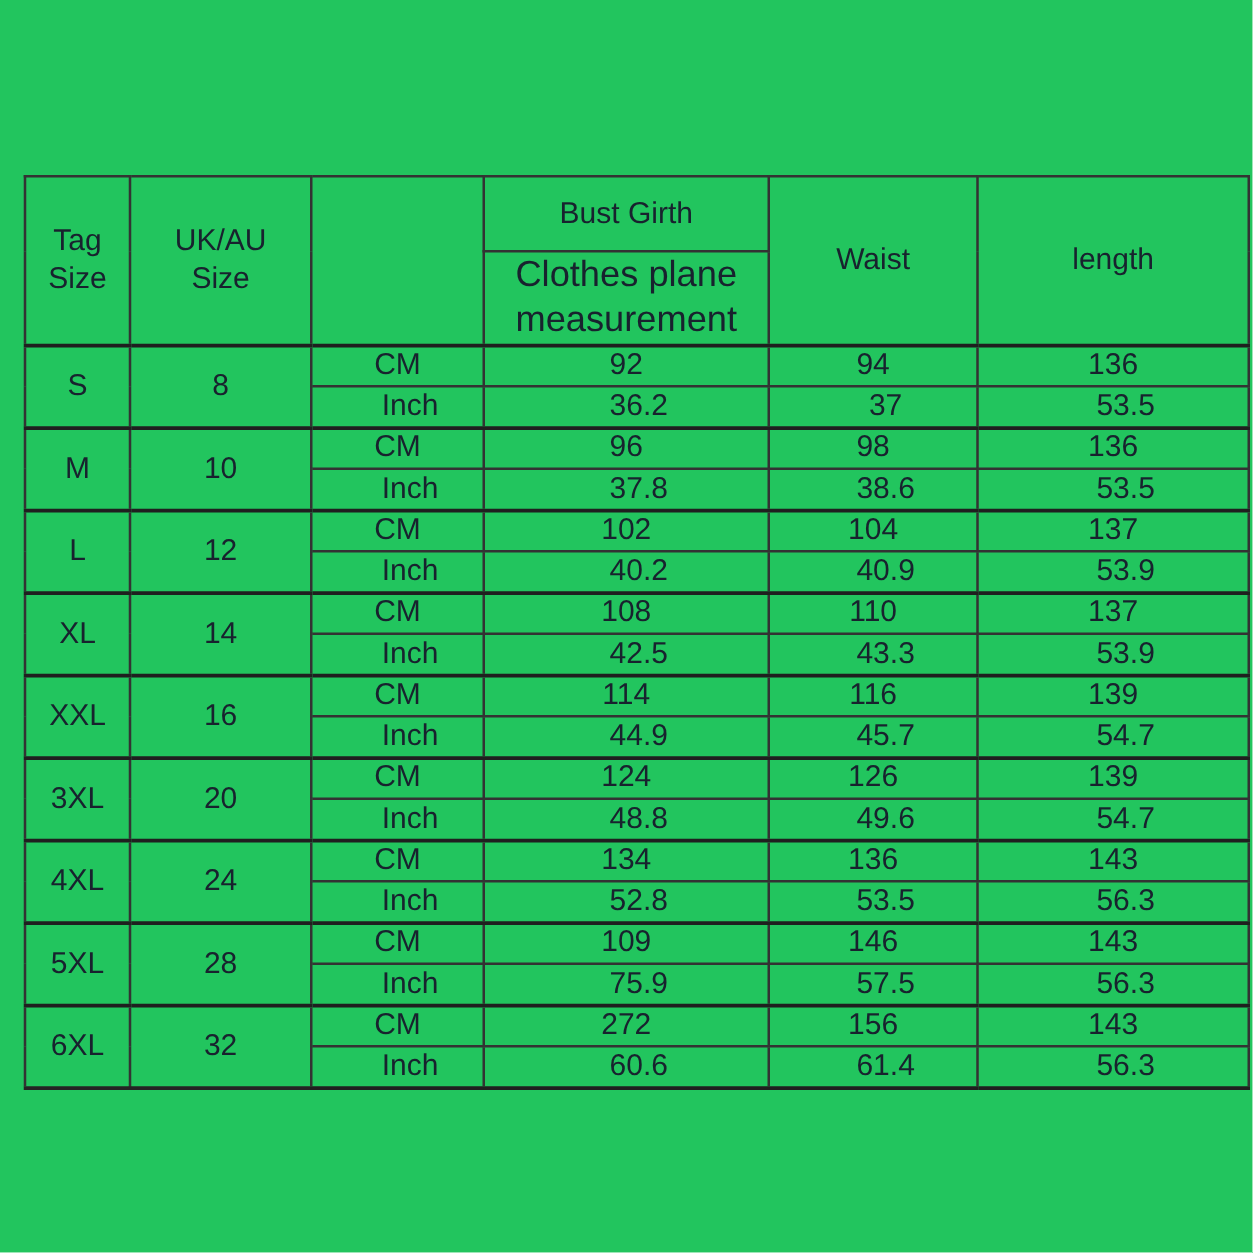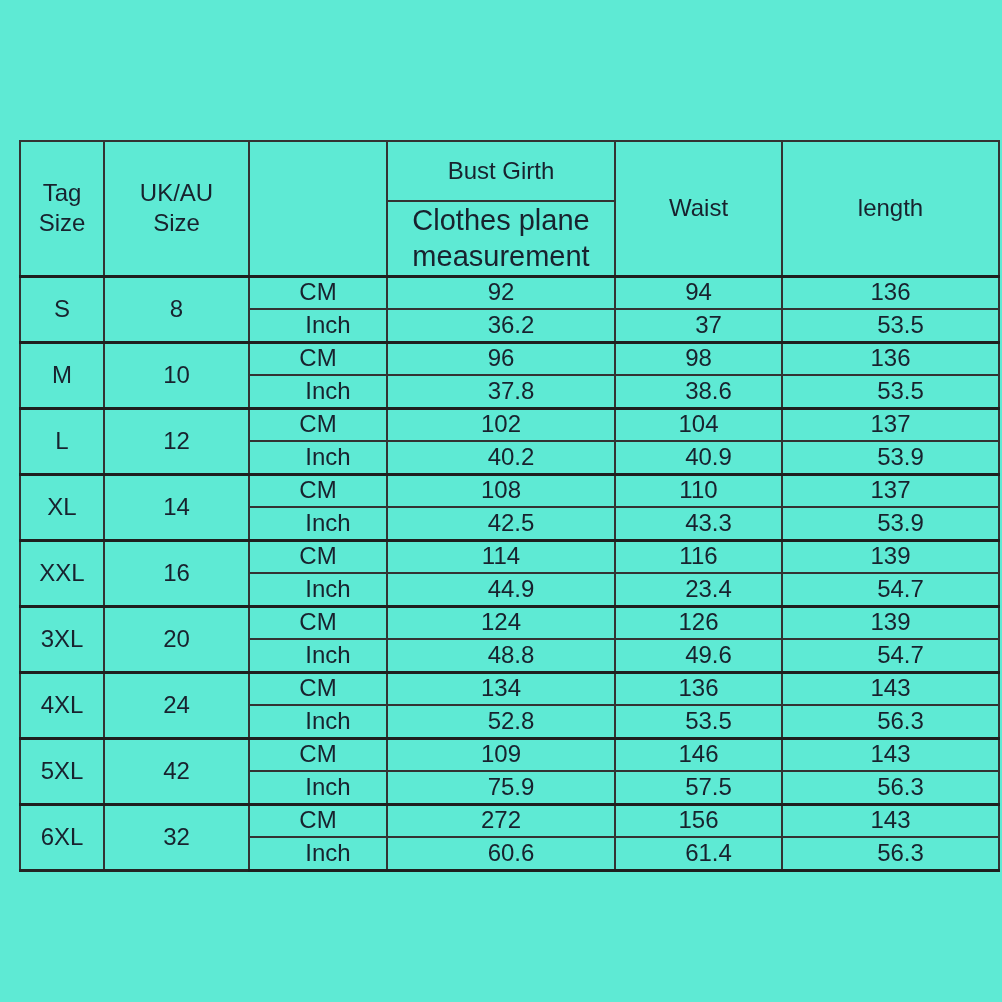--- a/index.html
+++ b/index.html
@@ -4,21 +4,21 @@
 <style>
   html, body {
     margin: 0;
     padding: 0;
     background: #ffffff;
   }
   .canvas {
     position: relative;
     width: 1002px;
     height: 1002px;
-    background: #5eead4;
+    background: #22c55e;
     font-family: "Liberation Sans", sans-serif;
     color: #18222e;
   }
   table.size-chart {
     position: absolute;
     left: 19px;
     top: 140px;
     width: 979px;
     border-collapse: collapse;
     table-layout: fixed;
@@ -152,21 +152,21 @@
           <td rowspan="2">XXL</td>
           <td rowspan="2">16</td>
           <td>CM</td>
           <td>114</td>
           <td>116</td>
           <td>139</td>
         </tr>
         <tr class="sub-row">
           <td>Inch</td>
           <td>44.9</td>
-          <td>23.4</td>
+          <td>45.7</td>
           <td>54.7</td>
         </tr>
         <tr class="group-first">
           <td rowspan="2">3XL</td>
           <td rowspan="2">20</td>
           <td>CM</td>
           <td>124</td>
           <td>126</td>
           <td>139</td>
         </tr>
@@ -185,21 +185,21 @@
           <td>143</td>
         </tr>
         <tr class="sub-row">
           <td>Inch</td>
           <td>52.8</td>
           <td>53.5</td>
           <td>56.3</td>
         </tr>
         <tr class="group-first">
           <td rowspan="2">5XL</td>
-          <td rowspan="2">42</td>
+          <td rowspan="2">28</td>
           <td>CM</td>
           <td>109</td>
           <td>146</td>
           <td>143</td>
         </tr>
         <tr class="sub-row">
           <td>Inch</td>
           <td>75.9</td>
           <td>57.5</td>
           <td>56.3</td>

